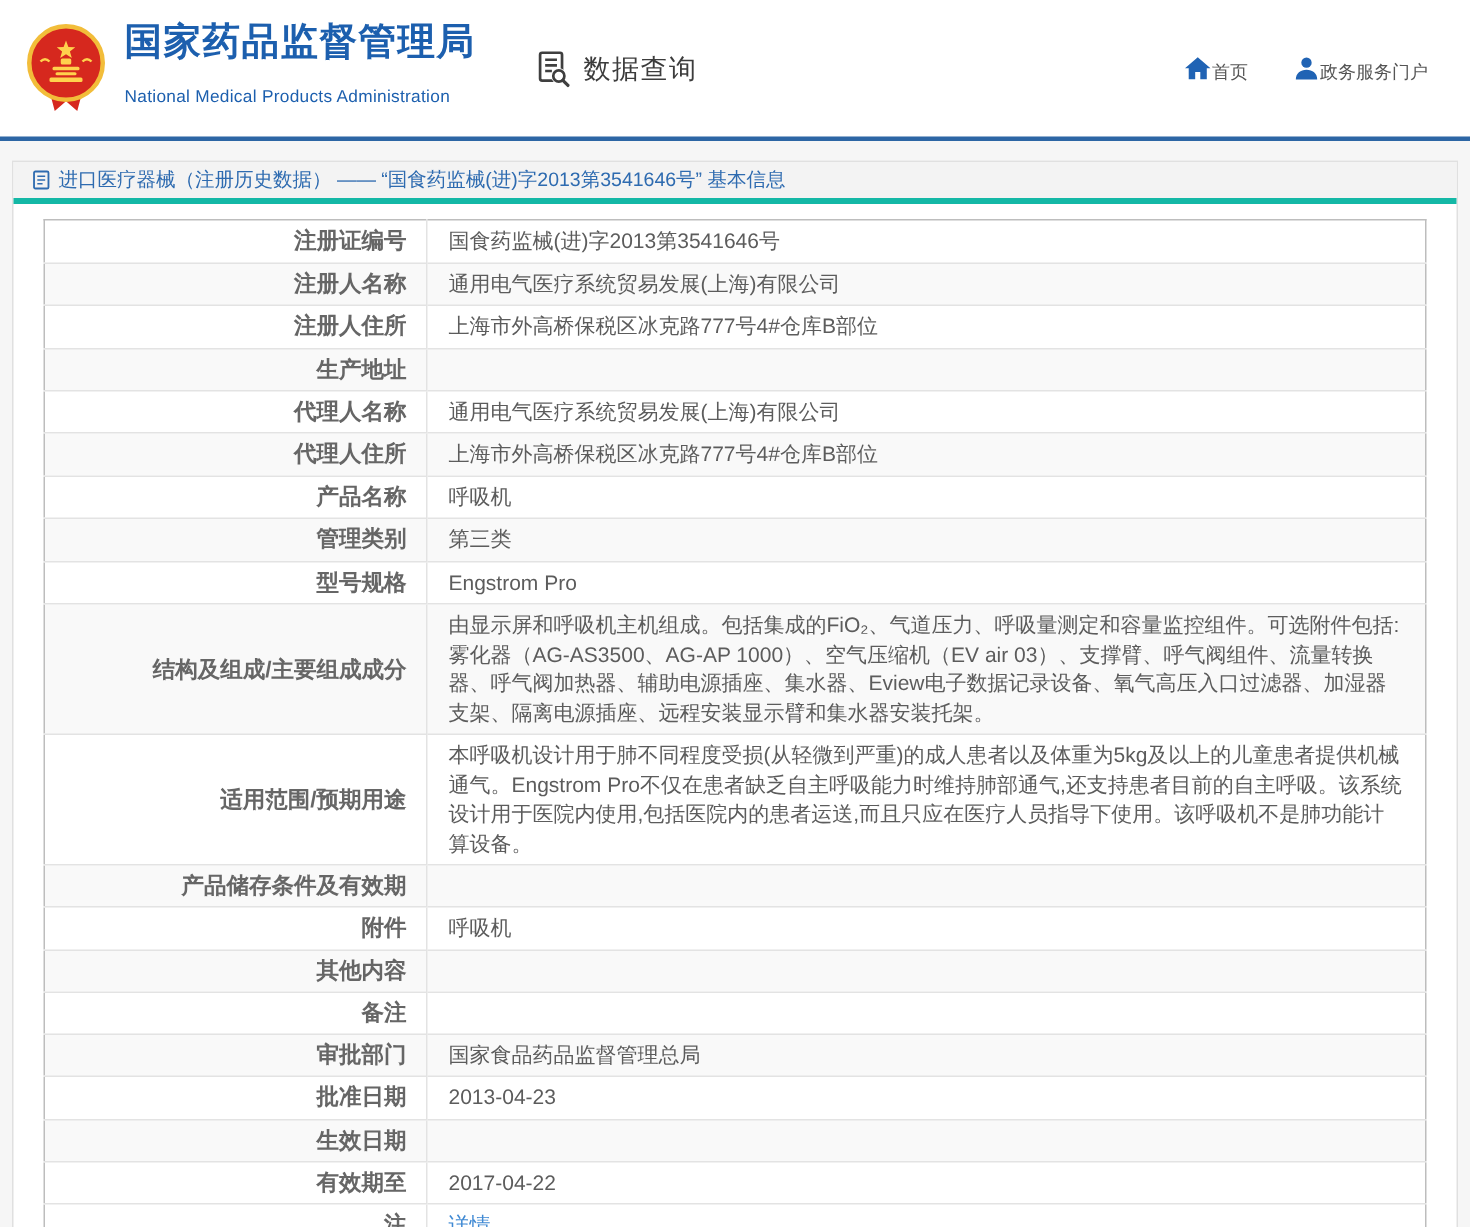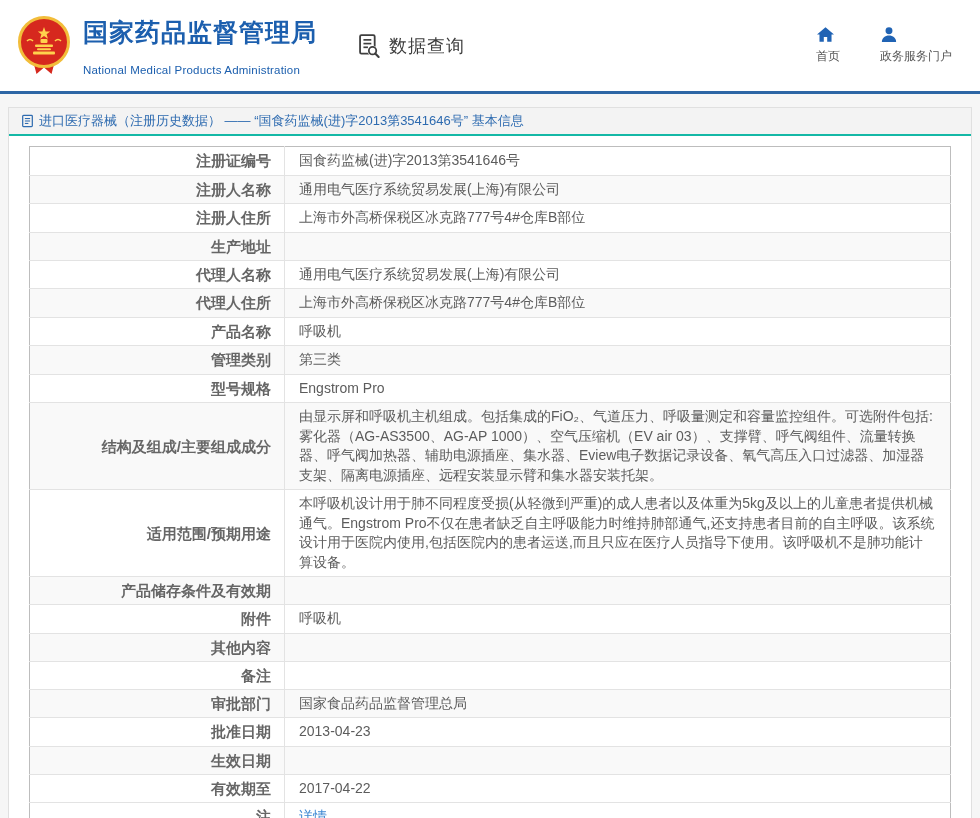--- a/index.html
+++ b/index.html
@@ -21,21 +21,21 @@
   }
 
   
   .header{
     height:91px;
     background:#ffffff;
     display:flex;
     align-items:center;
     padding:0 28px 0 14px;
   }
-  .brand{display:flex;align-items:flex-end;gap:9px;cursor:pointer;}
+  .brand{display:flex;align-items:flex-start;gap:9px;cursor:pointer;}
   .brand-text{display:flex;flex-direction:column;line-height:1.1;}
   .brand-title{
     font-size:25px;
     font-weight:bold;
     color:var(--brand-blue);
     letter-spacing:1px;
   }
   .brand-sub{
     font-size:11.5px;
     color:var(--brand-blue);
@@ -44,37 +44,37 @@
   }
   .section-entry{
     display:flex;align-items:center;gap:7px;
     margin-left:38px;cursor:pointer;
   }
   .section-label{
     font-size:18px;color:#3c3c3c;font-weight:400;letter-spacing:1px;
   }
   .top-nav{margin-left:auto;display:flex;gap:30px;}
   .nav-item{
-    display:flex;flex-direction:column;
+    display:flex;flex-direction:row;align-items:center;
     cursor:pointer;min-width:34px;
   }
   .nav-item .nav-label{font-size:12px;color:#555;margin-top:5px;white-space:nowrap;}
   .header-divider{height:3px;background:var(--divider-blue);}
 
   
   .page{padding:13px 8px 10px;}
   .panel{
     background:#ffffff;
     border:1px solid #e0e0e0;
     padding-bottom:14px;
   }
   .titlebar{
     height:28px;
     background:#f3f3f3;
-    border-bottom:2px solid #14b8a6;
+    border-bottom:4px solid #14b8a6;
     display:flex;align-items:center;
     padding:0 12px;gap:5px;
   }
   .titlebar-text{
     font-size:13px;
     color:#2e6bb0;
   }
 
   
   .tbl-wrap{margin:10px 20px 0 20px;}

